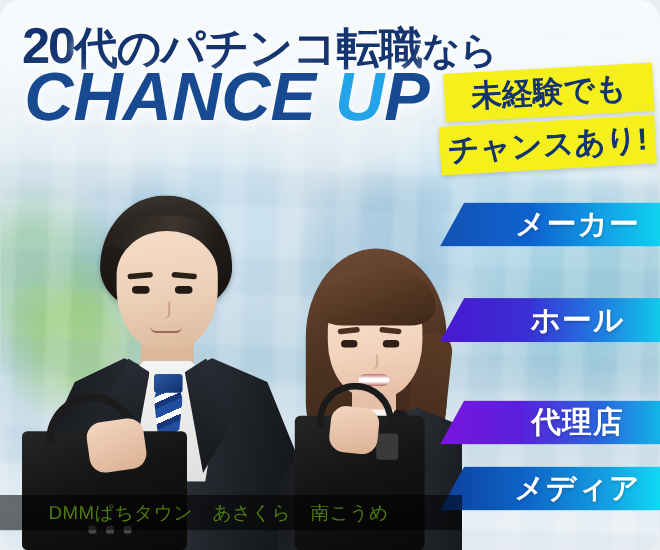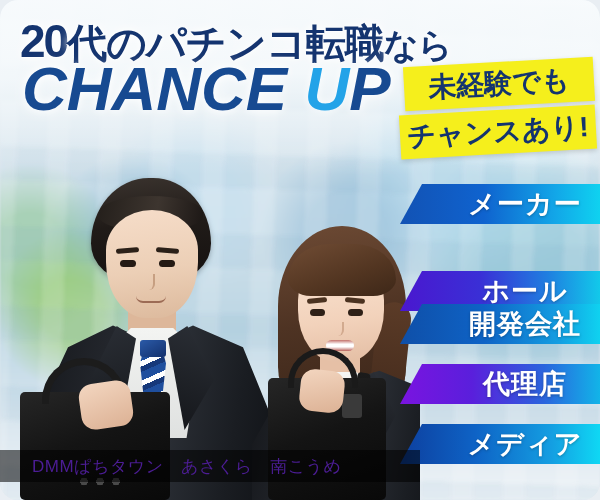--- a/index.html
+++ b/index.html
@@ -253,22 +253,22 @@
   .cat.c4{ top:364px; background:linear-gradient(90deg,#7a14e0 0%,#5a1fdc 36%,#2a64dd 72%,#12b4e8 100%); }
   .cat.c5{ top:424px; background:linear-gradient(90deg,#0d3f9e 0%,#0e63c6 38%,#149fe2 76%,#0fd8f4 100%); }
 
   
   .caption{
     position:absolute; left:0; bottom:18px; width:420px; height:32px;
     background:rgba(0,0,0,.55);
     display:flex; align-items:center;
   }
   .caption span{
-    color:#4c1d95; font-size:17px; font-weight:400;
-    margin-left:32px; white-space:pre; letter-spacing:.5px;
+    color:#4d7c0f; font-size:17px; font-weight:400;
+    margin-left:44px; white-space:pre; letter-spacing:.5px;
   }
 </style>
 </head>
 <body>
 
 <div class="banner">
 
   <div class="bg"></div>
   <div class="bg-glass"></div>
   <div class="bg-white-top"></div>
@@ -342,23 +342,20 @@
     <span>チャンスあり!</span>
   </div>
 
   <div class="menu">
     <div class="cat c1">
       <span>メーカー</span>
     </div>
     <div class="cat c2">
       <span>ホール</span>
     </div>
-    <div class="cat c3">
-      <span>開発会社</span>
-    </div>
     <div class="cat c5">
       <span>メディア</span>
     </div>
     <div class="cat c4">
       <span>代理店</span>
     </div>
   </div>
 
   <div class="caption">
     <span>DMMぱちタウン　あさくら　南こうめ</span>

